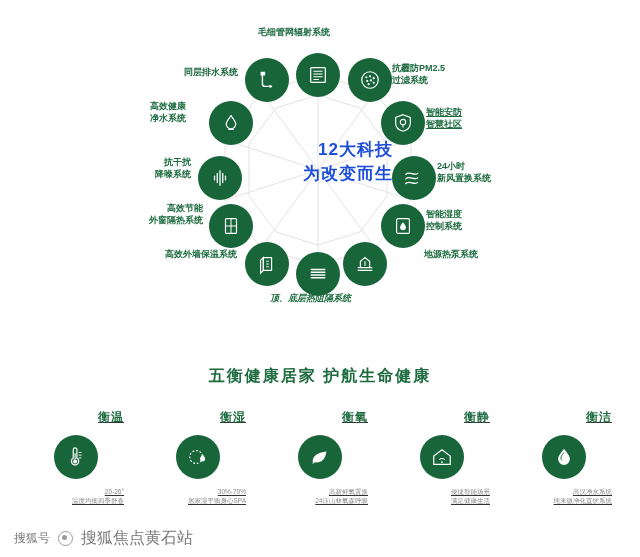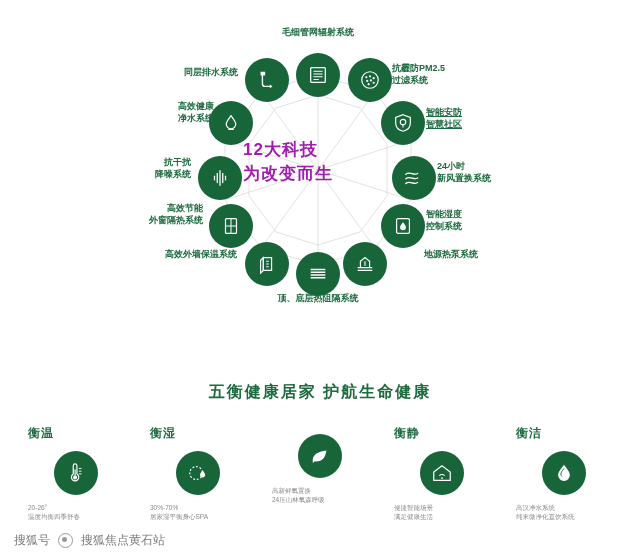--- a/index.html
+++ b/index.html
@@ -44,29 +44,29 @@
   .nlabel {
     position: absolute;
     font-size: 9px;
     line-height: 12px;
     color: #1d6b3f;
     font-weight: bold;
     white-space: pre-line;
   }
   .nlabel.r { text-align: right; }
   .nlabel.l { text-align: left; }
-  .nlabel.c { text-align: center; }
+  .nlabel.c { }
 
   #centerText {
     position: absolute;
     left: 243px;
     top: 138px;
     width: 150px;
-    text-align: left;
-    color: #a21caf;
+    text-align: right;
+    color: #1d4ed8;
   }
   #centerText .l1 {
     font-size: 17px;
     font-weight: bold;
     letter-spacing: 1px;
     line-height: 24px;
   }
   #centerText .l2 {
     font-size: 17px;
     font-weight: bold;
@@ -78,31 +78,32 @@
   #bottom {
     position: relative;
     width: 640px;
   }
   #bottomTitle {
     text-align: center;
     color: #1d6b3f;
     font-size: 16px;
     font-weight: bold;
     letter-spacing: 2px;
-    margin-top: 52px;
+    margin-top: 36px;
   }
   #cols {
     display: flex;
     justify-content: center;
     gap: 26px;
     margin-top: 22px;
   }
   .col {
     width: 96px;
-    text-align: left;
+    text-align: right;
+    text-decoration: underline;
   }
   .col .ctitle {
     color: #1d6b3f;
     font-size: 12px;
     font-weight: bold;
     letter-spacing: 1px;
   }
   .col .cicon {
     width: 44px;
     height: 44px;
@@ -143,21 +144,21 @@
   }
   #footer .fcircle:after {
     content: "";
     position: absolute;
     left: 3px; top: 3px;
     width: 5px; height: 5px;
     border-radius: 50%;
     background: #9a9a9a;
   }
   #footer .fname {
-    font-size: 12px;
+    font-size: 16px;
     color: #7a7a7a;
   }
 </style>
 </head>
 <body>
 
 <div id="diagram">
 
   <svg class="web" viewBox="0 0 640 330">
     <g stroke="#e2e2e2" stroke-width="1" fill="none">
@@ -230,21 +231,21 @@
       <path d="M12 9v5" stroke="#fff" stroke-width="1.2"></path>
     </svg>
   </div>
   <div class="nlabel l" style="left:388px; top:248px; width:90px;margin-left:36px;">地源热泵系统</div>
 
   <div class="node" style="left:296px; top:252px;">
     <svg width="22" height="22" viewBox="0 0 24 24">
       <path d="M4 7h16M4 10h16M4 13h16M4 16h16" stroke="#fff" stroke-width="1.6"></path>
     </svg>
   </div>
-  <div class="nlabel c" style="left:258px; top:292px; width:120px;">顶、底层热阻隔系统</div>
+  <div class="nlabel c" style="left:270px; top:292px; width:120px;font-style:italic;">顶、底层热阻隔系统</div>
 
   <div class="node" style="left:245px; top:242px;">
     <svg width="22" height="22" viewBox="0 0 24 24">
       <path d="M8 5h9v14H8z" fill="none" stroke="#fff" stroke-width="1.3"></path>
       <path d="M8 5L5 8v14l3-3z" fill="none" stroke="#fff" stroke-width="1.3"></path>
       <path d="M11 9h3M11 12h3M11 15h3" stroke="#fff" stroke-width="1"></path>
     </svg>
   </div>
   <div class="nlabel r" style="left:145px; top:248px; width:92px;">高效外墙保温系统</div>
 
@@ -264,21 +265,21 @@
   </div>
   <div class="nlabel r" style="left:133px; top:156px; width:58px;">抗干扰
 降噪系统</div>
 
   <div class="node" style="left:209px; top:101px;">
     <svg width="22" height="22" viewBox="0 0 24 24">
       <path d="M12 4c3.2 4.2 5.2 6.6 5.2 9.1A5.2 5.2 0 0 1 6.8 13.1C6.8 10.6 8.8 8.2 12 4z" fill="none" stroke="#fff" stroke-width="1.3"></path>
       <path d="M9 19h6" stroke="#fff" stroke-width="1.2"></path>
     </svg>
   </div>
-  <div class="nlabel r" style="left:152px; top:100px; width:62px;font-family:Liberation Serif, serif;">高效健康
+  <div class="nlabel r" style="left:124px; top:100px; width:62px;font-family:Liberation Serif, serif;">高效健康
 净水系统</div>
 
   <div class="node" style="left:245px; top:58px;">
     <svg width="22" height="22" viewBox="0 0 24 24">
       <path d="M7 4v12a3 3 0 0 0 3 3h7" fill="none" stroke="#fff" stroke-width="1.5"></path>
       <rect x="5" y="3" width="5" height="4" fill="#fff"></rect>
       <path d="M15 17l3 2-3 2z" fill="#fff"></path>
     </svg>
   </div>
   <div class="nlabel r" style="left:148px; top:66px; width:90px;">同层排水系统</div>
@@ -314,20 +315,21 @@
         <svg width="22" height="22" viewBox="0 0 24 24">
           <circle cx="10" cy="12" r="7" fill="none" stroke="#fff" stroke-width="1.3" stroke-dasharray="2 2"></circle>
           <path d="M17 9c1.8 2.4 2.8 3.7 2.8 5a2.8 2.8 0 1 1-5.6 0c0-1.3 1-2.6 2.8-5z" fill="#fff"></path>
         </svg>
       </div>
       <div class="cdesc">30%-70%
 居家湿平衡身心SPA</div>
     </div>
 
     <div class="col">
+      <div class="ctitle">衡氧</div>
       <div class="cicon">
         <svg width="22" height="22" viewBox="0 0 24 24">
           <path d="M4 17c0-6 5-10 15-11-1 8-5 12-11 12-2 0-4-.4-4-1z" fill="#fff"></path>
           <path d="M4 19c4-4 8-6 13-8" stroke="#fff" stroke-width="1.1" fill="none"></path>
         </svg>
       </div>
       <div class="cdesc">高新鲜氧置换
 24压山林氧森呼吸</div>
     </div>
 

